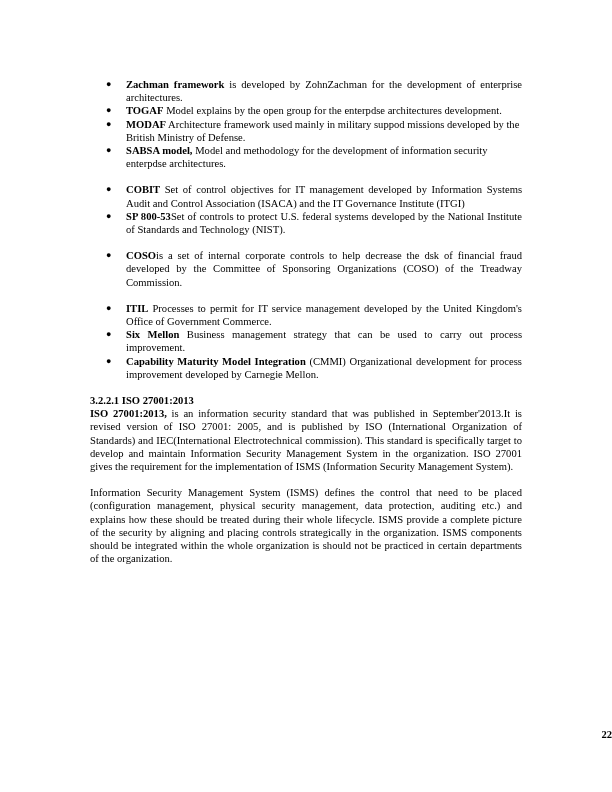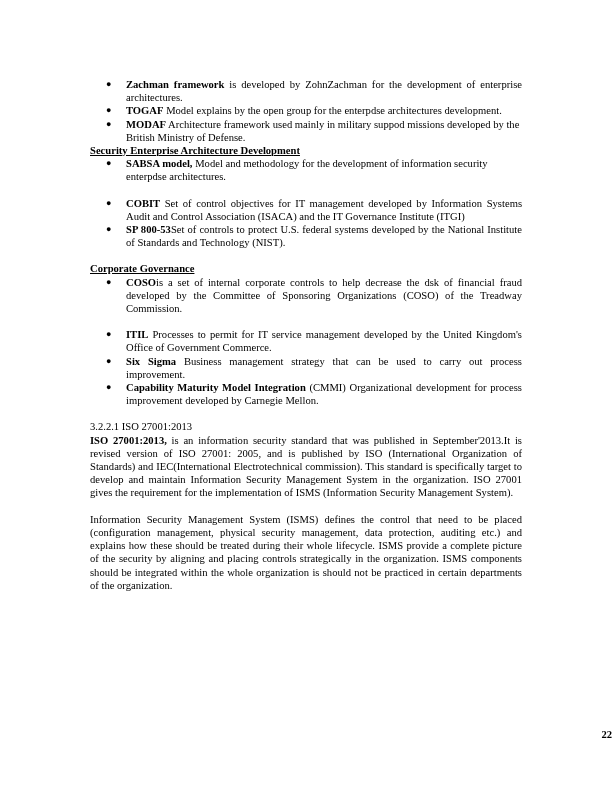--- a/index.html
+++ b/index.html
@@ -6,59 +6,57 @@
   body { width: 612px; height: 792px; position: relative; overflow: hidden;
          font-family: "Liberation Serif", "DejaVu Serif", serif; color: #000; }
   .page { position: absolute; left: 90px; top: 78px; width: 432px;
           font-size: 10.6px; line-height: 13.2px; }
   ul { margin: 0; padding: 0; list-style: none; }
   li { position: relative; padding-left: 36px; }
   li .bullet { position: absolute; left: 16px; top: 0; font-size: 9px; }
   .justify { text-align: justify; }
   .heading { font-weight: bold; text-decoration: underline; margin: 0; }
   .gap { height: 13px; }
-  .subsec { font-weight: normal; margin: 0; }
+  .subsec { font-weight: bold; margin: 0; }
   p { margin: 0; }
   .para { text-align: justify; }
   .pagenum { position: absolute; left: 0; right: 0; top: 729px; text-align: right;
              font-size: 10.6px; font-weight: bold; font-family: "Liberation Serif", serif; }
   b { font-weight: bold; }
 </style>
 </head>
 <body>
 
 <div class="page">
 
   <ul>
     <li class="justify"><span class="bullet">●</span><b>Zachman framework</b><span> is developed by ZohnZachman for the development of enterprise architectures.</span></li>
     <li><span class="bullet">●</span><b>TOGAF</b><span> Model explains by the open group for the enterpdse architectures development.</span></li>
     <li><span class="bullet">●</span><b>MODAF</b><span> Architecture framework used mainly in military suppod missions developed by the British Ministry of Defense.</span></li>
   </ul>
 
-  <p class="heading">Security Enterprise Architecture Development</p>
   <ul>
     <li><span class="bullet">●</span><b>SABSA model,</b><span> Model and methodology for the development of information security enterpdse architectures.</span></li>
   </ul>
   <div class="gap"></div>
 
   <ul>
     <li class="justify"><span class="bullet">●</span><b>COBIT</b><span> Set of control objectives for IT management developed by Information Systems Audit and Control Association (ISACA) and the IT Governance Institute (ITGI)</span></li>
     <li class="justify"><span class="bullet">●</span><b>SP 800-53</b><span>Set of controls to protect U.S. federal systems developed by the National Institute of Standards and Technology (NIST).</span></li>
   </ul>
   <div class="gap"></div>
 
-  <p class="heading">Corporate Governance</p>
   <ul>
     <li class="justify"><span class="bullet">●</span><b>COSO</b><span>is a set of internal corporate controls to help decrease the dsk of financial fraud developed by the Committee of Sponsoring Organizations (COSO) of the Treadway Commission.</span></li>
   </ul>
   <div class="gap"></div>
 
   <ul>
     <li class="justify"><span class="bullet">●</span><b>ITIL</b><span> Processes to permit for IT service management developed by the United Kingdom's Office of Government Commerce.</span></li>
-    <li class="justify"><span class="bullet">●</span><b>Six Sigma</b><span> Business management strategy that can be used to carry out process improvement.</span></li>
+    <li class="justify"><span class="bullet">●</span><b>Six Mellon</b><span> Business management strategy that can be used to carry out process improvement.</span></li>
     <li class="justify"><span class="bullet">●</span><b>Capability Maturity Model Integration</b><span> (CMMI) Organizational development for process improvement developed by Carnegie Mellon.</span></li>
   </ul>
   <div class="gap"></div>
 
   <p class="subsec">3.2.2.1 ISO 27001:2013</p>
   <p class="para"><b>ISO 27001:2013,</b><span> is an information security standard that was published in September'2013.It is revised version of ISO 27001: 2005, and is published by ISO (International Organization of Standards) and IEC(International Electrotechnical commission). This standard is specifically target to develop and maintain Information Security Management System in the organization. ISO 27001 gives the requirement for the implementation of ISMS (Information Security Management System).</span></p>
   <div class="gap"></div>
   <p class="para">Information Security Management System (ISMS) defines the control that need to be placed (configuration management, physical security management, data protection, auditing etc.) and explains how these should be treated during their whole lifecycle. ISMS provide a complete picture of the security by aligning and placing controls strategically in the organization. ISMS components should be integrated within the whole organization is should not be practiced in certain departments of the organization.</p>
 </div>
 

